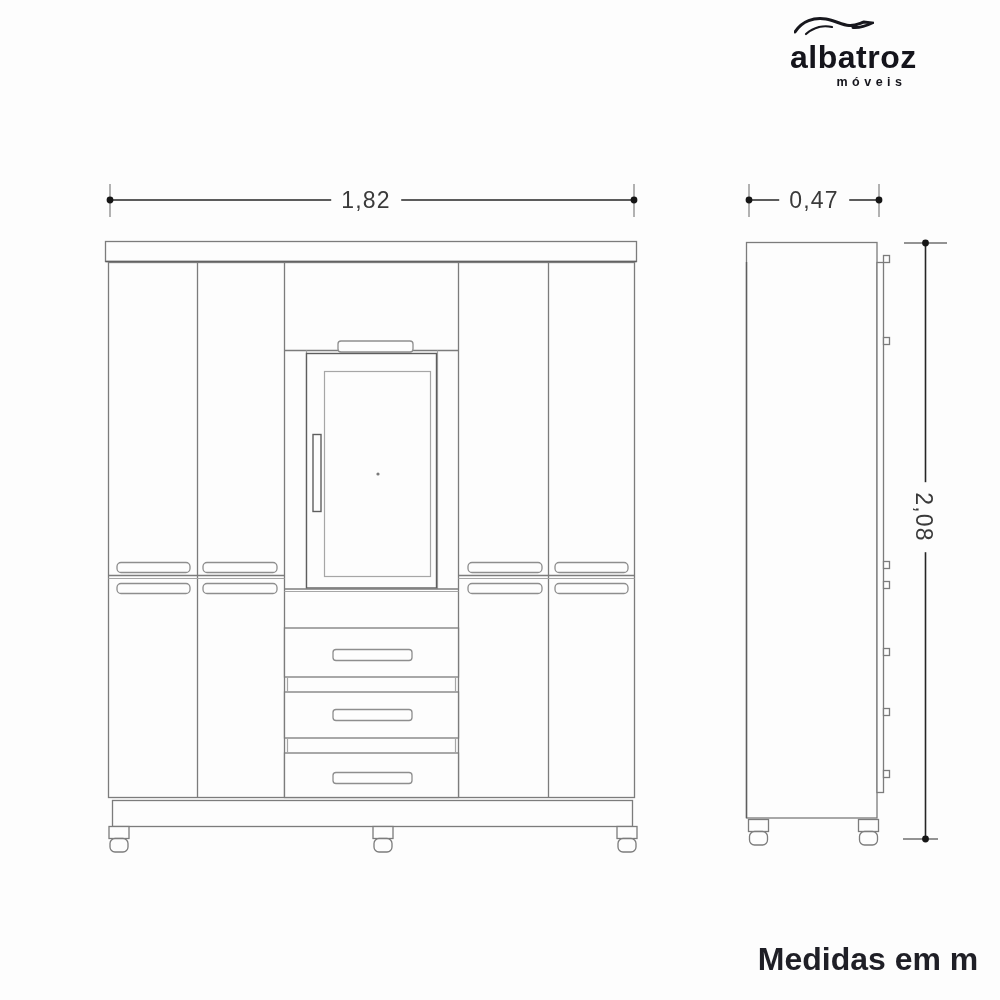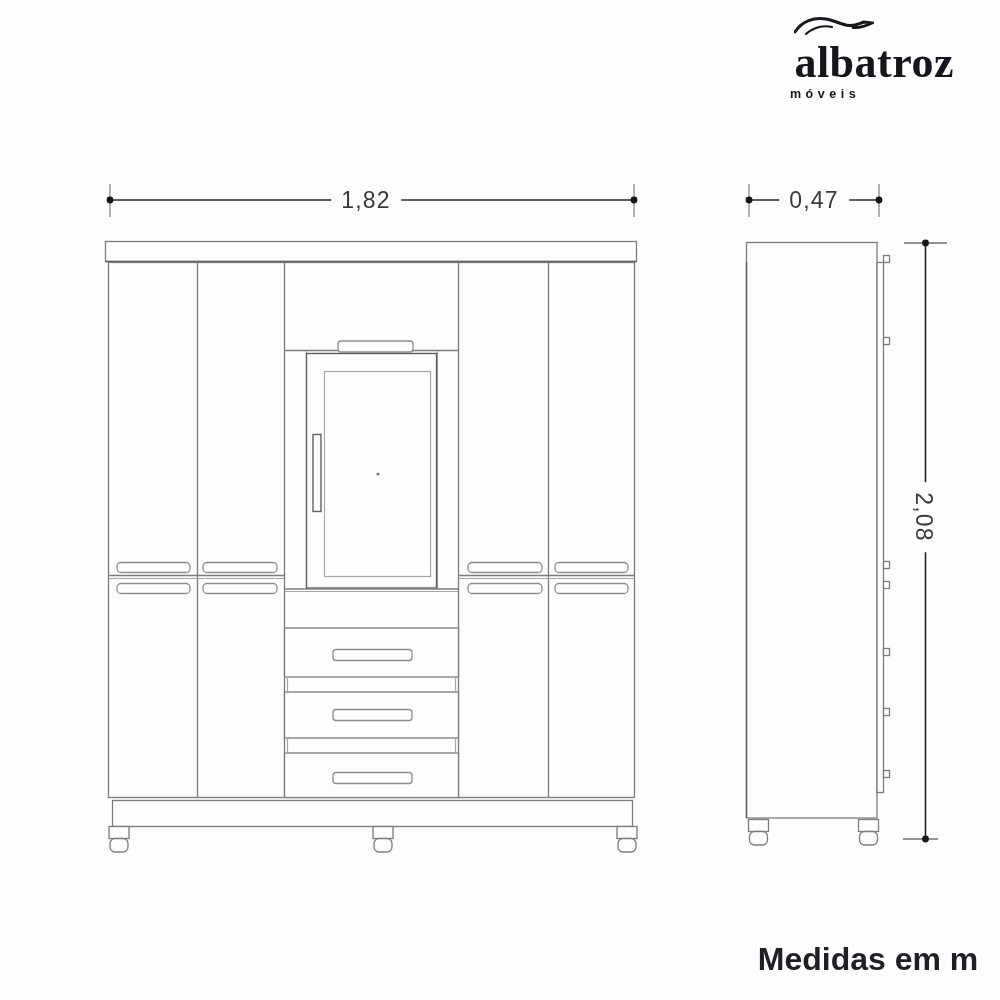--- a/index.html
+++ b/index.html
@@ -20,23 +20,23 @@
   .dot{fill:#161616;stroke:none;}
 
   
   .dim-label{position:absolute;transform:translate(-50%,-50%);background:#fdfdfd;
     padding:0 10px;font-size:23px;color:#3a3a3a;letter-spacing:1.2px;white-space:nowrap;line-height:1.25;}
   .dim-label.vertical{transform:translate(-50%,-50%) rotate(90deg);}
 
   
   .logo{position:absolute;left:790px;top:16px;width:164px;color:#15151c;}
   .logo-bird{display:block;margin-left:4px;}
-  .logo-name{display:block;text-align:right;font-size:44px;font-weight:700;line-height:1;
-    letter-spacing:0.5px;margin-top:3px;font-family:Liberation Serif, serif;}
-  .logo-tagline{display:block;text-align:left;font-size:12.5px;font-weight:600;
+  .logo-name{display:block;font-size:32px;font-weight:700;line-height:1;
+    letter-spacing:0.5px;margin-top:3px;}
+  .logo-tagline{display:block;text-align:center;font-size:12.5px;font-weight:600;
     letter-spacing:4.5px;margin-top:2px;margin-right:1px;}
 
   .footer-note{position:absolute;left:868px;top:941px;transform:translateX(-50%);
     font-size:32px;font-weight:600;color:#1f1f26;white-space:nowrap;}
 </style>
 </head>
 <body>
 
 <div class="canvas">
 

